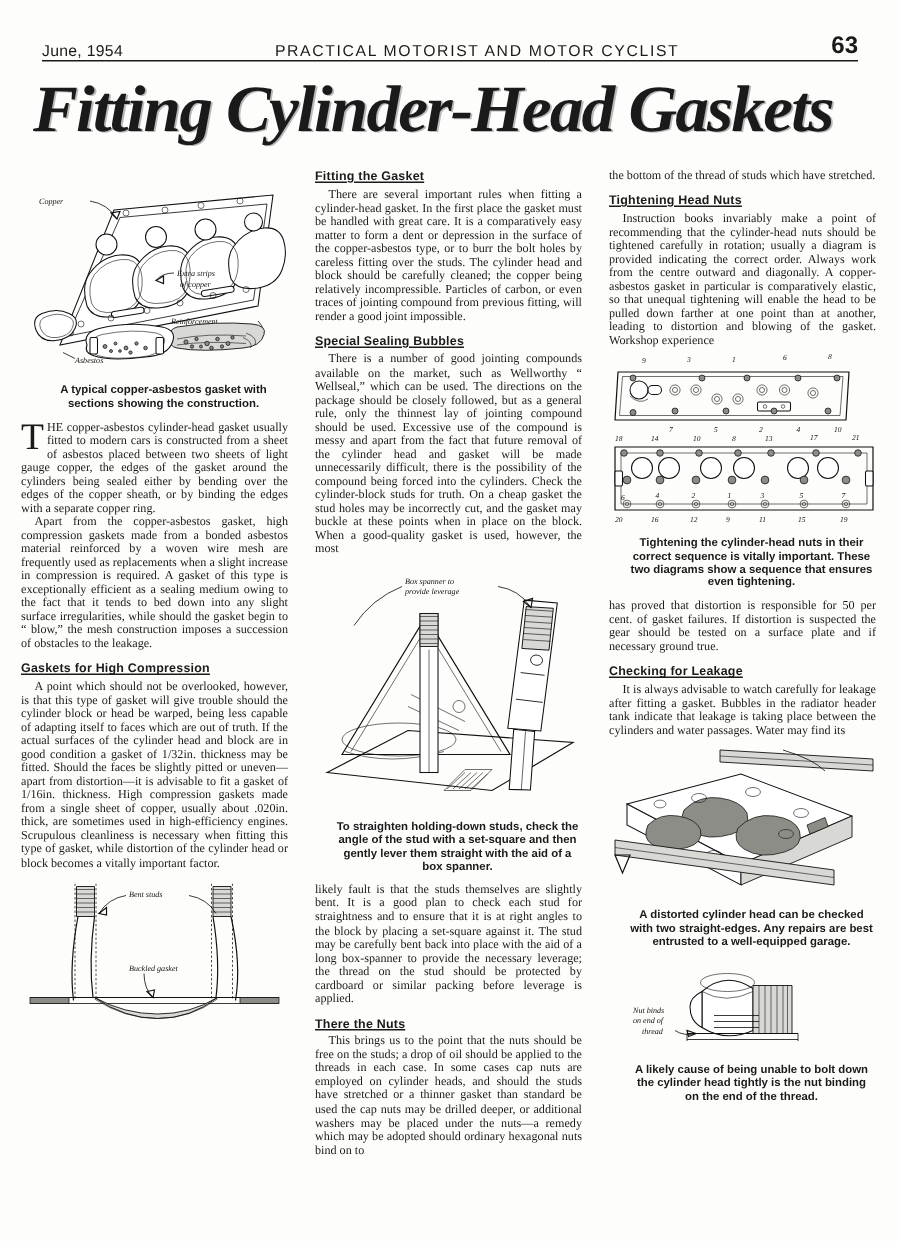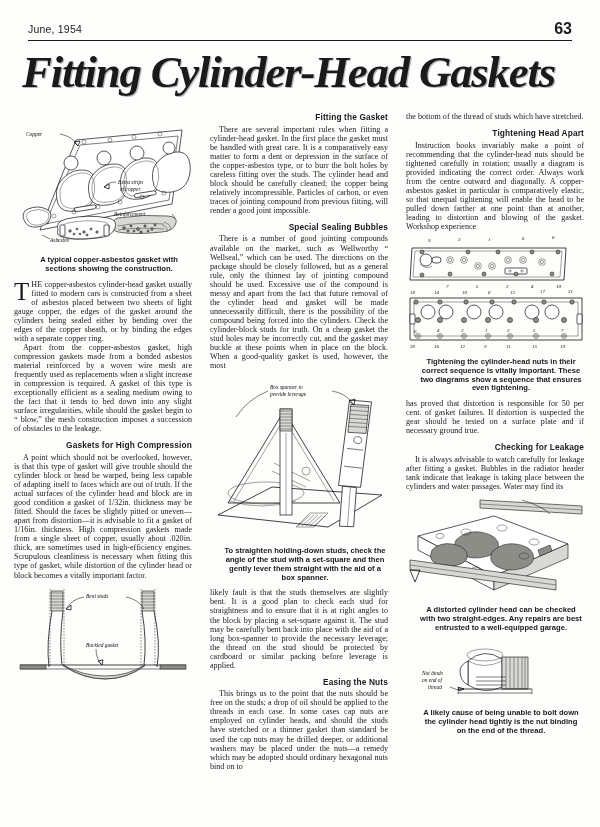--- a/index.html
+++ b/index.html
@@ -9,21 +9,21 @@
     font-family:"Liberation Serif", serif;
     color:#1a1a1a;
     overflow:hidden;
     position:relative;
   }
   .page{position:relative;width:600px;height:827px;box-sizing:border-box;padding:0;}
 
   
   .masthead{
     position:absolute;left:28px;top:18px;width:544px;height:22px;
-    display:flex;align-items:center;justify-content:space-between;
+    display:flex;align-items:flex-end;justify-content:space-between;
     font-family:"Liberation Sans", sans-serif;
   }
   .mast-date{font-size:10.5px;letter-spacing:.2px;}
   .mast-title{font-size:10.5px;letter-spacing:1.1px;}
   .mast-page{font-size:16px;font-weight:bold;}
   .rule{
     position:absolute;left:28px;top:40px;width:544px;height:0;
     border-top:1.2px solid #1a1a1a;
   }
 
@@ -49,21 +49,21 @@
   .col-1{left:0;}
   .col-2{left:196px;}
   .col-3{left:392px;}
 
   p{margin:0 0 0 0;font-size:8.1px;line-height:9.05px;text-align:justify;
     text-justify:inter-word;-webkit-hyphens:none;hyphens:none;}
   p.ind{text-indent:9px;}
   h3{
     font-family:"Liberation Sans", sans-serif;
     font-size:8.3px;font-weight:bold;margin:7px 0 2.5px 0;
-    letter-spacing:.15px;text-align:right;
+    letter-spacing:.15px;text-align:left;text-decoration:underline;
   }
   .spacer-s{height:5px;}
   .spacer-m{height:9px;}
 
   .dropcap{
     float:left;font-size:25px;line-height:20px;
     font-family:"Liberation Serif", serif;
     padding:1px 2px 0 0;margin-top:1px;font-weight:normal;
   }
 
@@ -86,20 +86,21 @@
   .filld{fill:#8d8d88;stroke:#111;stroke-width:.5;}
   .dash{stroke:#111;stroke-width:.5;fill:none;stroke-dasharray:1.6 1.4;}
 </style>
 </head>
 <body>
 
 <div class="page">
 
   <div class="masthead">
     <span class="mast-date">June, 1954</span>
+    <span class="mast-title">PRACTICAL MOTORIST AND MOTOR CYCLIST</span>
     <span class="mast-page">63</span>
   </div>
   <div class="rule"></div>
 
   <div class="headline-wrap">
     <div class="headline">Fitting Cylinder-Head Gaskets</div>
   </div>
 
   <div class="cols">
 
@@ -325,28 +326,28 @@
           <text class="lbl" x="60" y="21">provide leverage</text>
           <path class="ln" d="M122 16 q14 2 22 14"></path>
           <path class="ln2" d="M144 30 l-5 -4 l6 -2 Z"></path>
           <path class="ln" d="M58 16 q-20 8 -32 26"></path>
         </svg>
       </div>
       <div class="caption">To straighten holding-down studs, check the angle of the stud with a set-square and then gently lever them straight with the aid of a box spanner.</div>
 
       <p>likely fault is that the studs themselves are slightly bent. It is a good plan to check each stud for straightness and to ensure that it is at right angles to the block by placing a set-square against it. The stud may be carefully bent back into place with the aid of a long box-spanner to provide the necessary leverage; the thread on the stud should be protected by cardboard or similar packing before leverage is applied.</p>
 
-      <h3>Easing the Nuts</h3>
+      <h3>There the Nuts</h3>
       <p class="ind">This brings us to the point that the nuts should be free on the studs; a drop of oil should be applied to the threads in each case. In some cases cap nuts are employed on cylinder heads, and should the studs have stretched or a thinner gasket than standard be used the cap nuts may be drilled deeper, or additional washers may be placed under the nuts—a remedy which may be adopted should ordinary hexagonal nuts bind on to</p>
     </div>
 
     <div class="col col-3">
       <p>the bottom of the thread of studs which have stretched.</p>
 
-      <h3>Tightening Head Apart</h3>
+      <h3>Tightening Head Nuts</h3>
       <p class="ind">Instruction books invariably make a point of recommending that the cylinder-head nuts should be tightened carefully in rotation; usually a diagram is provided indicating the correct order. Always work from the centre outward and diagonally. A copper-asbestos gasket in particular is comparatively elastic, so that unequal tightening will enable the head to be pulled down farther at one point than at another, leading to distortion and blowing of the gasket. Workshop experience</p>
 
       <div class="spacer-s"></div>
 
       <div class="fig">
         <svg width="178" height="118" viewBox="0 0 178 118">
 
           <g>
             <text class="lblnum" x="22" y="6">9</text>
             <text class="lblnum" x="52" y="5">3</text>

